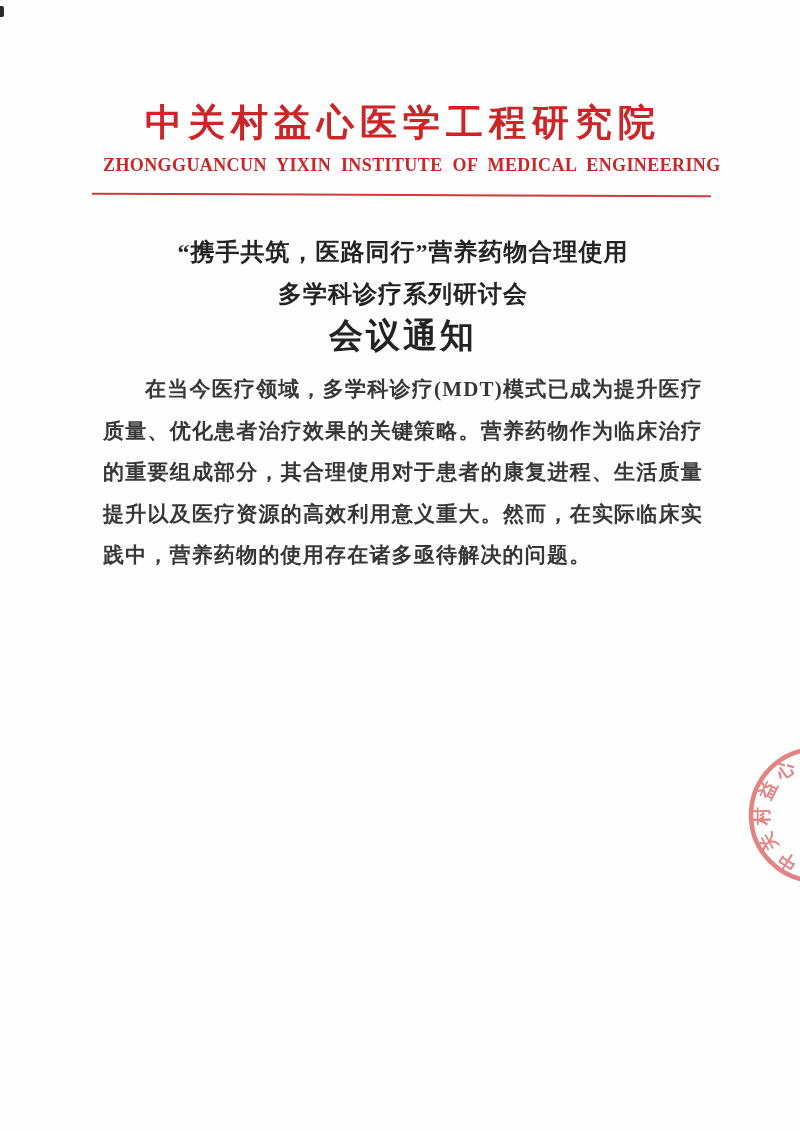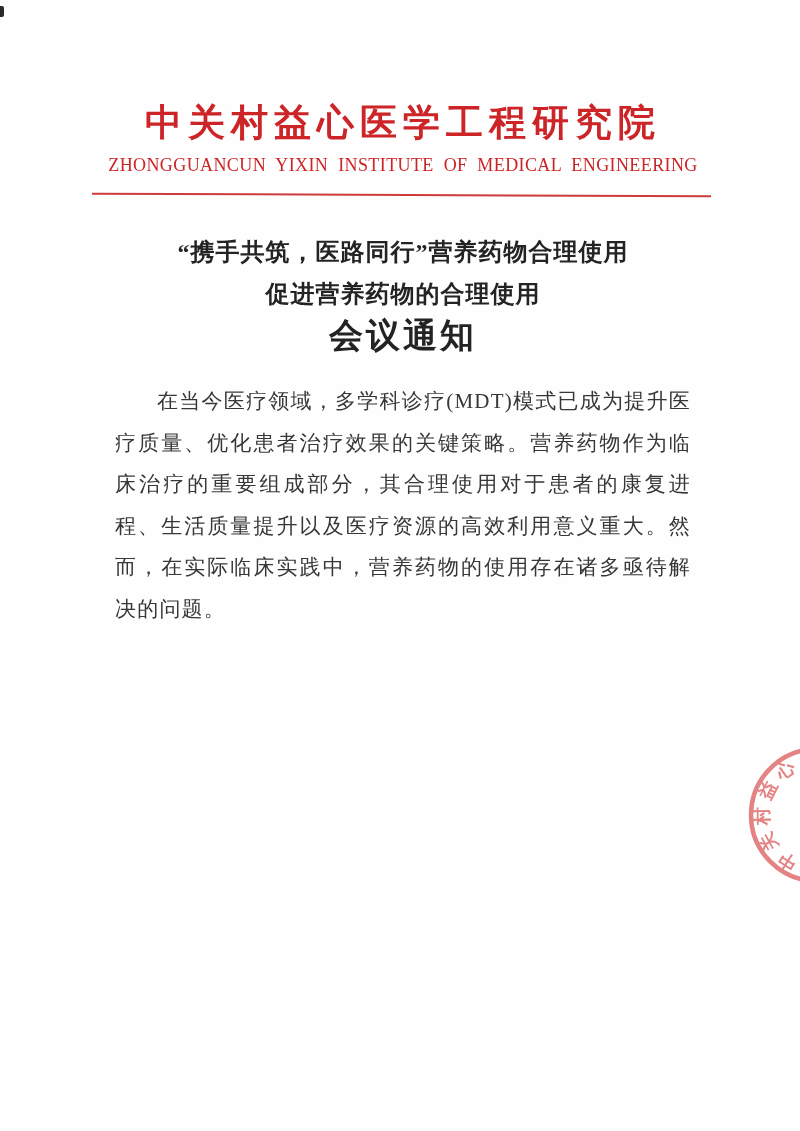--- a/index.html
+++ b/index.html
@@ -34,21 +34,21 @@
     letter-spacing: 6px;
     color: #cc2427;
     line-height: 46px;
     white-space: nowrap;
   }
   .lh-en {
     position: absolute;
     top: 154px; left: 103px; width: 600px;
     text-align: center;
     font-size: 18px;
-    font-weight: normal;
+    font-weight: bold;
     letter-spacing: 0.4px;
     word-spacing: 5px;
     color: #cc2427;
     line-height: 22px;
     white-space: nowrap;
   }
   .lh-rule {
     position: absolute;
     top: 194px; left: 92px;
     width: 619px; height: 2px;
@@ -78,22 +78,23 @@
     position: absolute;
     top: 369px; left: 103px; width: 600px;
     color: #373737;
     font-size: 21px;
     line-height: 41.5px;
     text-align: justify;
     text-justify: inter-character;
     letter-spacing: 1.2px;
   }
   .body-text p {
-    margin: 12px;
+    margin: 0;
     text-indent: 2em;
+    font-weight: bold;
   }
   
   .stamp {
     position: absolute;
     left: 717px; top: 715px;
     width: 200px; height: 200px;
     opacity: 0.85;
   }
   .stamp circle {
     fill: none;
@@ -115,21 +116,21 @@
   <div class="speck"></div>
 
   <header>
     <div class="lh-cn">中关村益心医学工程研究院</div>
     <div class="lh-en">ZHONGGUANCUN YIXIN INSTITUTE OF MEDICAL ENGINEERING</div>
     <div class="lh-rule"></div>
   </header>
 
   <section class="doc-title">
     <div class="t1">“携手共筑，医路同行”营养药物合理使用</div>
-    <div class="t1">促进营养药物的合理使用</div>
+    <div class="t1">多学科诊疗系列研讨会</div>
     <div class="t2">会议通知</div>
   </section>
 
   <section class="body-text">
     <p>在当今医疗领域，多学科诊疗(MDT)模式已成为提升医疗质量、优化患者治疗效果的关键策略。营养药物作为临床治疗的重要组成部分，其合理使用对于患者的康复进程、生活质量提升以及医疗资源的高效利用意义重大。然而，在实际临床实践中，营养药物的使用存在诸多亟待解决的问题。</p>
   </section>
 
   <svg class="stamp" viewBox="0 0 200 200" width="200" height="200" aria-hidden="true">
     <circle cx="100" cy="100" r="66" stroke="#df6e6e"></circle>
     <text transform="translate(68.4,55) rotate(-35)" fill="#df6e6e">心</text>

